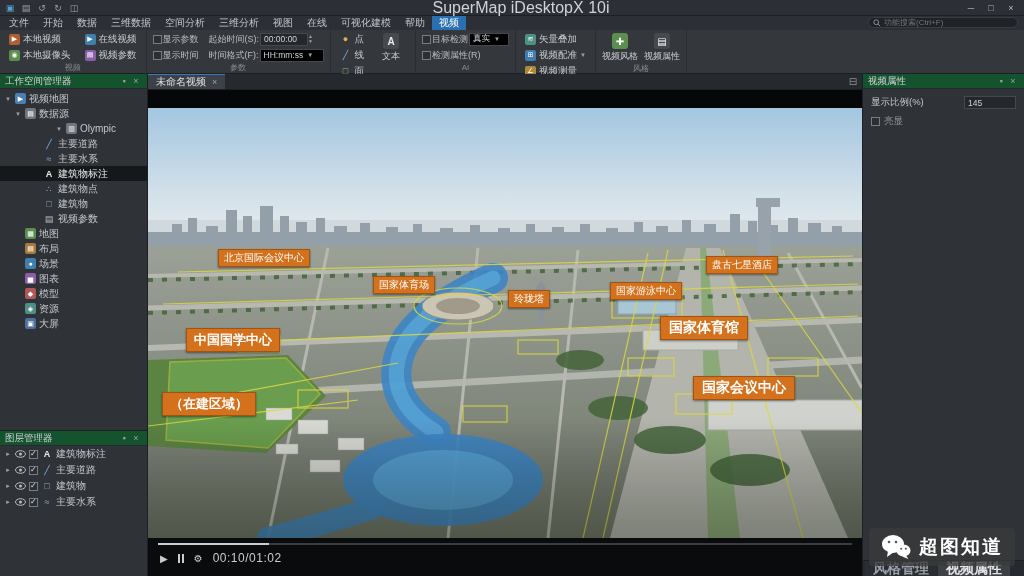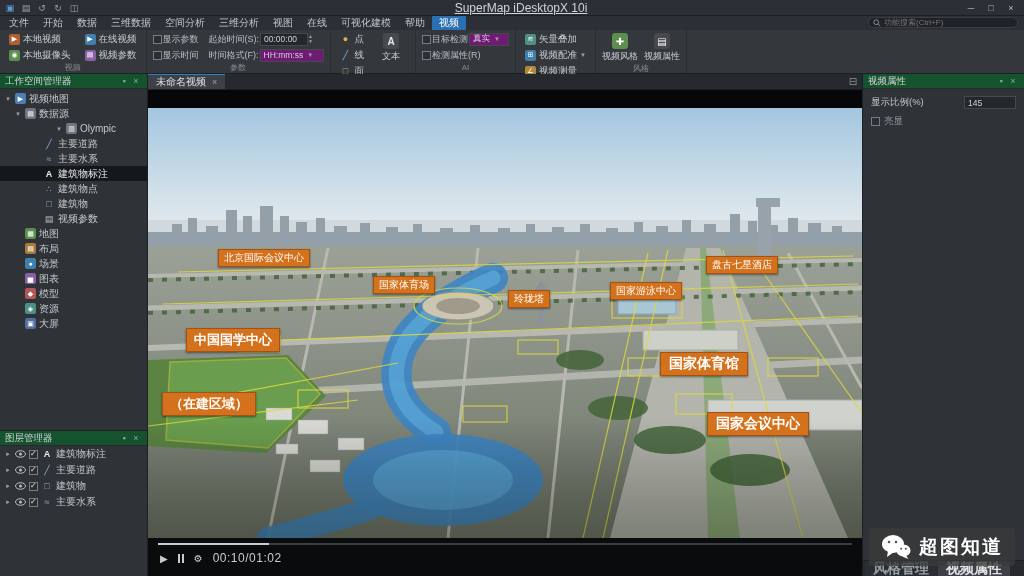--- a/index.html
+++ b/index.html
@@ -7,21 +7,21 @@
   .app {
     width:1024px; height:576px; position:relative; overflow:hidden;
     background:#26292d; color:#c7cace;
     font-family:"Liberation Sans","DejaVu Sans",sans-serif; font-size:10px;
   }
   
   .titlebar { height:16px; background:#2c3036; border-bottom:1px solid #1d2023;
     display:flex; align-items:center; padding:0 4px; }
   .qat { display:flex; gap:4px; align-items:center; color:#9aa1a8; font-size:9px; }
   .qat span { width:12px; text-align:center; }
-  .apptitle { flex:1; text-align:center; font-size:12px; color:#cfd3d8;text-decoration:underline; }
+  .apptitle { flex:1; text-align:center; font-size:16px; color:#cfd3d8; }
   .wincontrols { display:flex; gap:2px; }
   .winbtn { width:18px; height:13px; display:flex; align-items:center; justify-content:center;
     color:#b7bcc2; font-size:9px; }
   
   .tabsrow { height:14px; background:#2c3036; display:flex; align-items:stretch; padding-left:2px; }
   .rtab { padding:0 7px; font-size:10px; line-height:14px; color:#c2c6cb; cursor:default; }
   .rtab.active { background:#2a6fb0; color:#fff; }
   .tabspacer { flex:1; }
   .searchbox { width:150px; height:11px; margin:1px 6px 0 0; background:#1f2226;
     border:1px solid #3a3e44; border-radius:6px; display:flex; align-items:center; padding:0 4px; gap:3px; }
@@ -42,21 +42,21 @@
   .chip-lg { width:16px; height:16px; border-radius:3px; display:flex; align-items:center;
     justify-content:center; font-size:10px; color:#fff; }
   .rfield { display:flex; align-items:center; gap:1px; font-size:9px; color:#b9bec4; height:14px; white-space:nowrap; }
   .rinput { background:#24272b; border:1px solid #45494e; color:#cfd2d6; font-size:8.5px;
     height:13px; padding:0 3px; font-family:inherit; }
   .spin { display:inline-flex; flex-direction:column; margin-left:-1px; }
   .spin b { font-size:5px; line-height:5px; color:#9aa0a7; font-weight:normal; }
   .cb { width:9px; height:9px; border:1px solid #787d83; background:#2b2f33; display:inline-block;
     flex:none; position:relative; }
   .cb.checked::after { content:"✓"; position:absolute; top:-2px; left:0; font-size:8px; color:#dfe3e7; }
-  .ddl { background:#701a75; border:1px solid #45494e; color:#cfd2d6; font-size:8.5px; height:13px;
+  .ddl { background:#000000; border:1px solid #45494e; color:#cfd2d6; font-size:8.5px; height:13px;
     display:inline-flex; align-items:center; padding:0 3px; gap:4px; }
   .ddl i { font-style:normal; font-size:6px; color:#9aa0a7; }
   
   .main { display:flex; height:502px; }
   .leftdock { width:148px; background:#2f3337; border-right:1px solid #1d2023; display:flex; flex-direction:column; }
   .panelhdr { height:15px; background:#14532d; display:flex; align-items:center; padding:0 5px;
     font-size:9.5px; color:#d2d5d9; border-bottom:1px solid #26292d; }
   .panelhdr .sp { flex:1; }
   .hico { width:12px; text-align:center; color:#9aa0a7; font-size:9px; }
   .tree { flex:1; overflow:hidden; padding-top:2px; }
@@ -74,21 +74,21 @@
   .doctab { display:flex; align-items:center; gap:6px; padding:0 8px; background:#3d4147;
     font-size:10px; color:#e0e2e5; border-top:1px solid #2d7fc1; }
   .doctab .x { color:#9aa0a7; font-size:9px; }
   .docsp { flex:1; } .docico { width:18px; display:flex; align-items:center; justify-content:center; color:#8d9299; }
   .viewport { position:relative; flex:1; background:#060708; }
   .scene { position:relative; width:714px; height:430px; margin-top:18px; overflow:hidden; background:#0a0b0c; }
   .scene svg { position:absolute; inset:0; }
   .vlabel { position:absolute; background:#d4711c; color:#fff; padding:1px 5px; font-size:10px;
     white-space:nowrap; box-shadow:0 1px 2px rgba(0,0,0,.45); border:1px solid rgba(0,0,0,.25); }
   .vlabel.lg { font-size:13px; padding:2px 7px; font-weight:bold; }
-  .vlabel.xl { font-size:14px; padding:2px 8px; font-weight:bold;margin-top:36px; }
+  .vlabel.xl { font-size:14px; padding:2px 8px; font-weight:bold; }
   .playbar { position:absolute; left:0; right:0; bottom:0; height:38px; background:#0a0b0c; }
   .ptrack { height:2px; background:#3a3d41; margin:5px 10px 0; position:relative; }
   .pfill { position:absolute; left:0; top:0; bottom:0; width:16%; background:#c9ccd0; }
   .pcontrols { display:flex; align-items:center; gap:10px; padding:6px 0 0 12px; color:#c9ccd0; }
   .pbtn { font-size:10px; cursor:default; }
   .pbtn.pause { display:inline-flex; gap:2px; }
   .pbtn.pause i { width:2px; height:9px; background:#c9ccd0; display:inline-block; }
   .ptime { font-size:12px; color:#c9ccd0; letter-spacing:.5px; }
   
   .rightdock { width:162px; background:#2f3337; border-left:1px solid #1d2023; display:flex; flex-direction:column; }
@@ -572,21 +572,21 @@
             <rect y="310" width="714" height="120" fill="url(#fade)"></rect>
           </svg>
 
           <div class="vlabel" style="left:70px;  top:141px;">北京国际会议中心</div>
           <div class="vlabel" style="left:225px; top:168px;">国家体育场</div>
           <div class="vlabel" style="left:360px; top:182px;">玲珑塔</div>
           <div class="vlabel" style="left:462px; top:174px;">国家游泳中心</div>
           <div class="vlabel" style="left:558px; top:148px;">盘古七星酒店</div>
           <div class="vlabel lg" style="left:38px;  top:220px;">中国国学中心</div>
           <div class="vlabel xl" style="left:512px; top:208px;">国家体育馆</div>
-          <div class="vlabel xl" style="left:559px; top:268px;">国家会议中心</div>
+          <div class="vlabel xl" style="left:545px; top:268px;">国家会议中心</div>
           <div class="vlabel lg" style="left:14px;  top:284px;">（在建区域）</div>
         </div>
 
         <div class="playbar">
           <div class="ptrack">
               <div class="pfill"></div>
             </div>
           <div class="pcontrols">
             <span class="pbtn">▶</span>
             <span class="pbtn pause">

